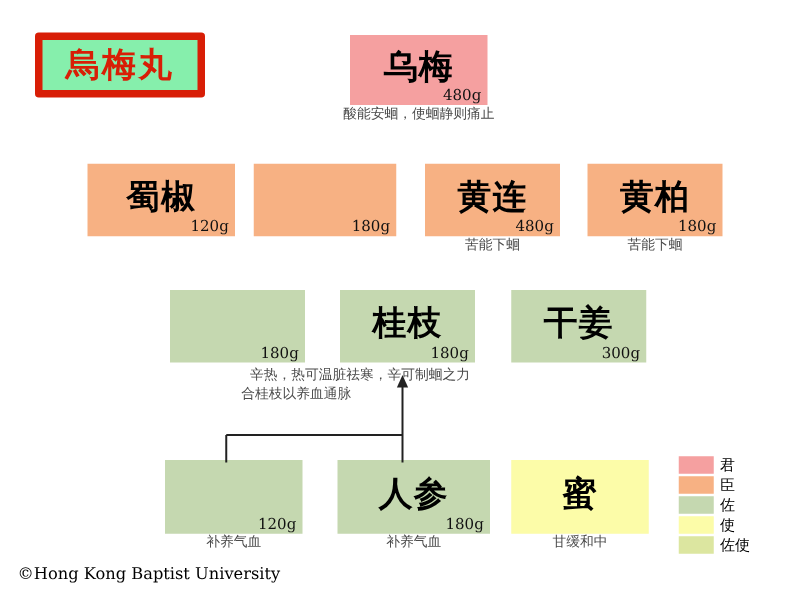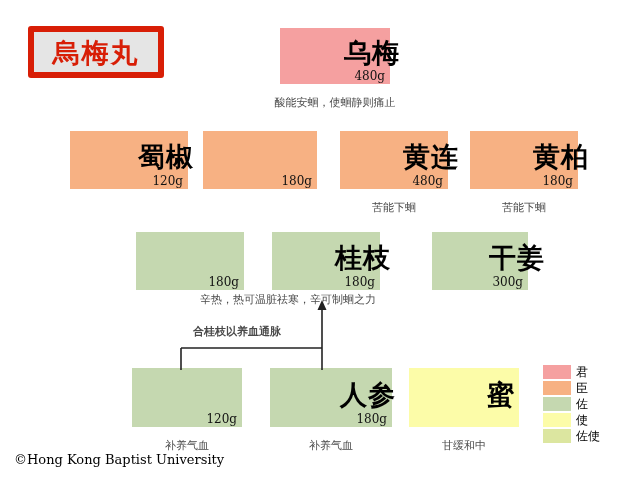--- a/index.html
+++ b/index.html
@@ -22,21 +22,21 @@
   }
 
   
   .seal {
     position: absolute;
     left: 28px; top: 26px;
     width: 136px; height: 52px;
     border: 6px solid #d81e06;
     border-radius: 3px;
     box-sizing: border-box;
-    background: #e5e5e5;
+    background: #86efac;
     display: flex;
     align-items: center;
     justify-content: center;
   }
   .seal-text {
     color: #d81e06;
     font-family: "DejaVu Serif", serif;
     font-weight: bold;
     font-size: 27px;
     letter-spacing: 2px;
@@ -62,61 +62,59 @@
     top: 50%;
     transform: translateY(-58%);
     width: 100%;
     text-align: center;
     font-family: Liberation Serif, serif;
     font-weight: bold;
     font-size: 27px;
     color: #000000;
     line-height: 1;
     letter-spacing: 1px;
-    padding-left: 37px;
   }
   .herb-dose {
     position: absolute;
     right: 5px;
     bottom: 2px;
     font-family: "DejaVu Serif", serif;
     font-size: 12px;
     color: #111111;
     line-height: 1;
   }
   .herb-caption {
     position: absolute;
     top: 100%;
     left: 50%;
     transform: translateX(-50%);
-    margin-top: 12px;
+    margin-top: 0;
     white-space: nowrap;
     font-family: "DejaVu Sans", sans-serif;
     font-size: 11px;
     color: #4a4a4a;
     line-height: 1.2;
   }
 
   
   .connector {
     position: absolute;
     left: 0; top: 0;
     width: 640px; height: 480px;
     pointer-events: none;
   }
   .connector-label {
     position: absolute;
     left: 193px;
-    top: 325px;
+    top: 308px;
     font-family: "DejaVu Sans", sans-serif;
     font-size: 11px;
     color: #4a4a4a;
     white-space: nowrap;
     line-height: 1.2;
-    font-weight: bold;
   }
 
   
   .legend {
     position: absolute;
     left: 543px;
     top: 364px;
   }
   .legend-row {
     display: flex;
@@ -187,21 +185,21 @@
       </div>
       <div class="herb" style="left: 136px; top: 232px; width: 108px; height: 58px;">
         <div class="herb-box" style="background: rgb(197, 216, 176);"></div>
         <div class="herb-dose">180g</div>
       </div>
       <div class="herb" style="left: 272px; top: 232px; width: 108px; height: 58px;">
         <div class="herb-box" style="background: rgb(197, 216, 176);"></div>
         <div class="herb-name">桂枝</div>
         <div class="herb-dose">180g</div>
       </div>
-      <div class="herb" style="left: 409px; top: 232px; width: 96px; height: 58px; margin-left: 23px;">
+      <div class="herb" style="left: 409px; top: 232px; width: 108px; height: 58px;">
         <div class="herb-box" style="background: rgb(197, 216, 176);"></div>
         <div class="herb-name">干姜</div>
         <div class="herb-dose">300g</div>
       </div>
       <div class="herb" style="left: 132px; top: 368px; width: 110px; height: 59px;">
         <div class="herb-box" style="background: rgb(197, 216, 176);"></div>
         <div class="herb-dose">120g</div>
         <div class="herb-caption">补养气血</div>
       </div>
       <div class="herb" style="left: 270px; top: 368px; width: 122px; height: 59px;">

